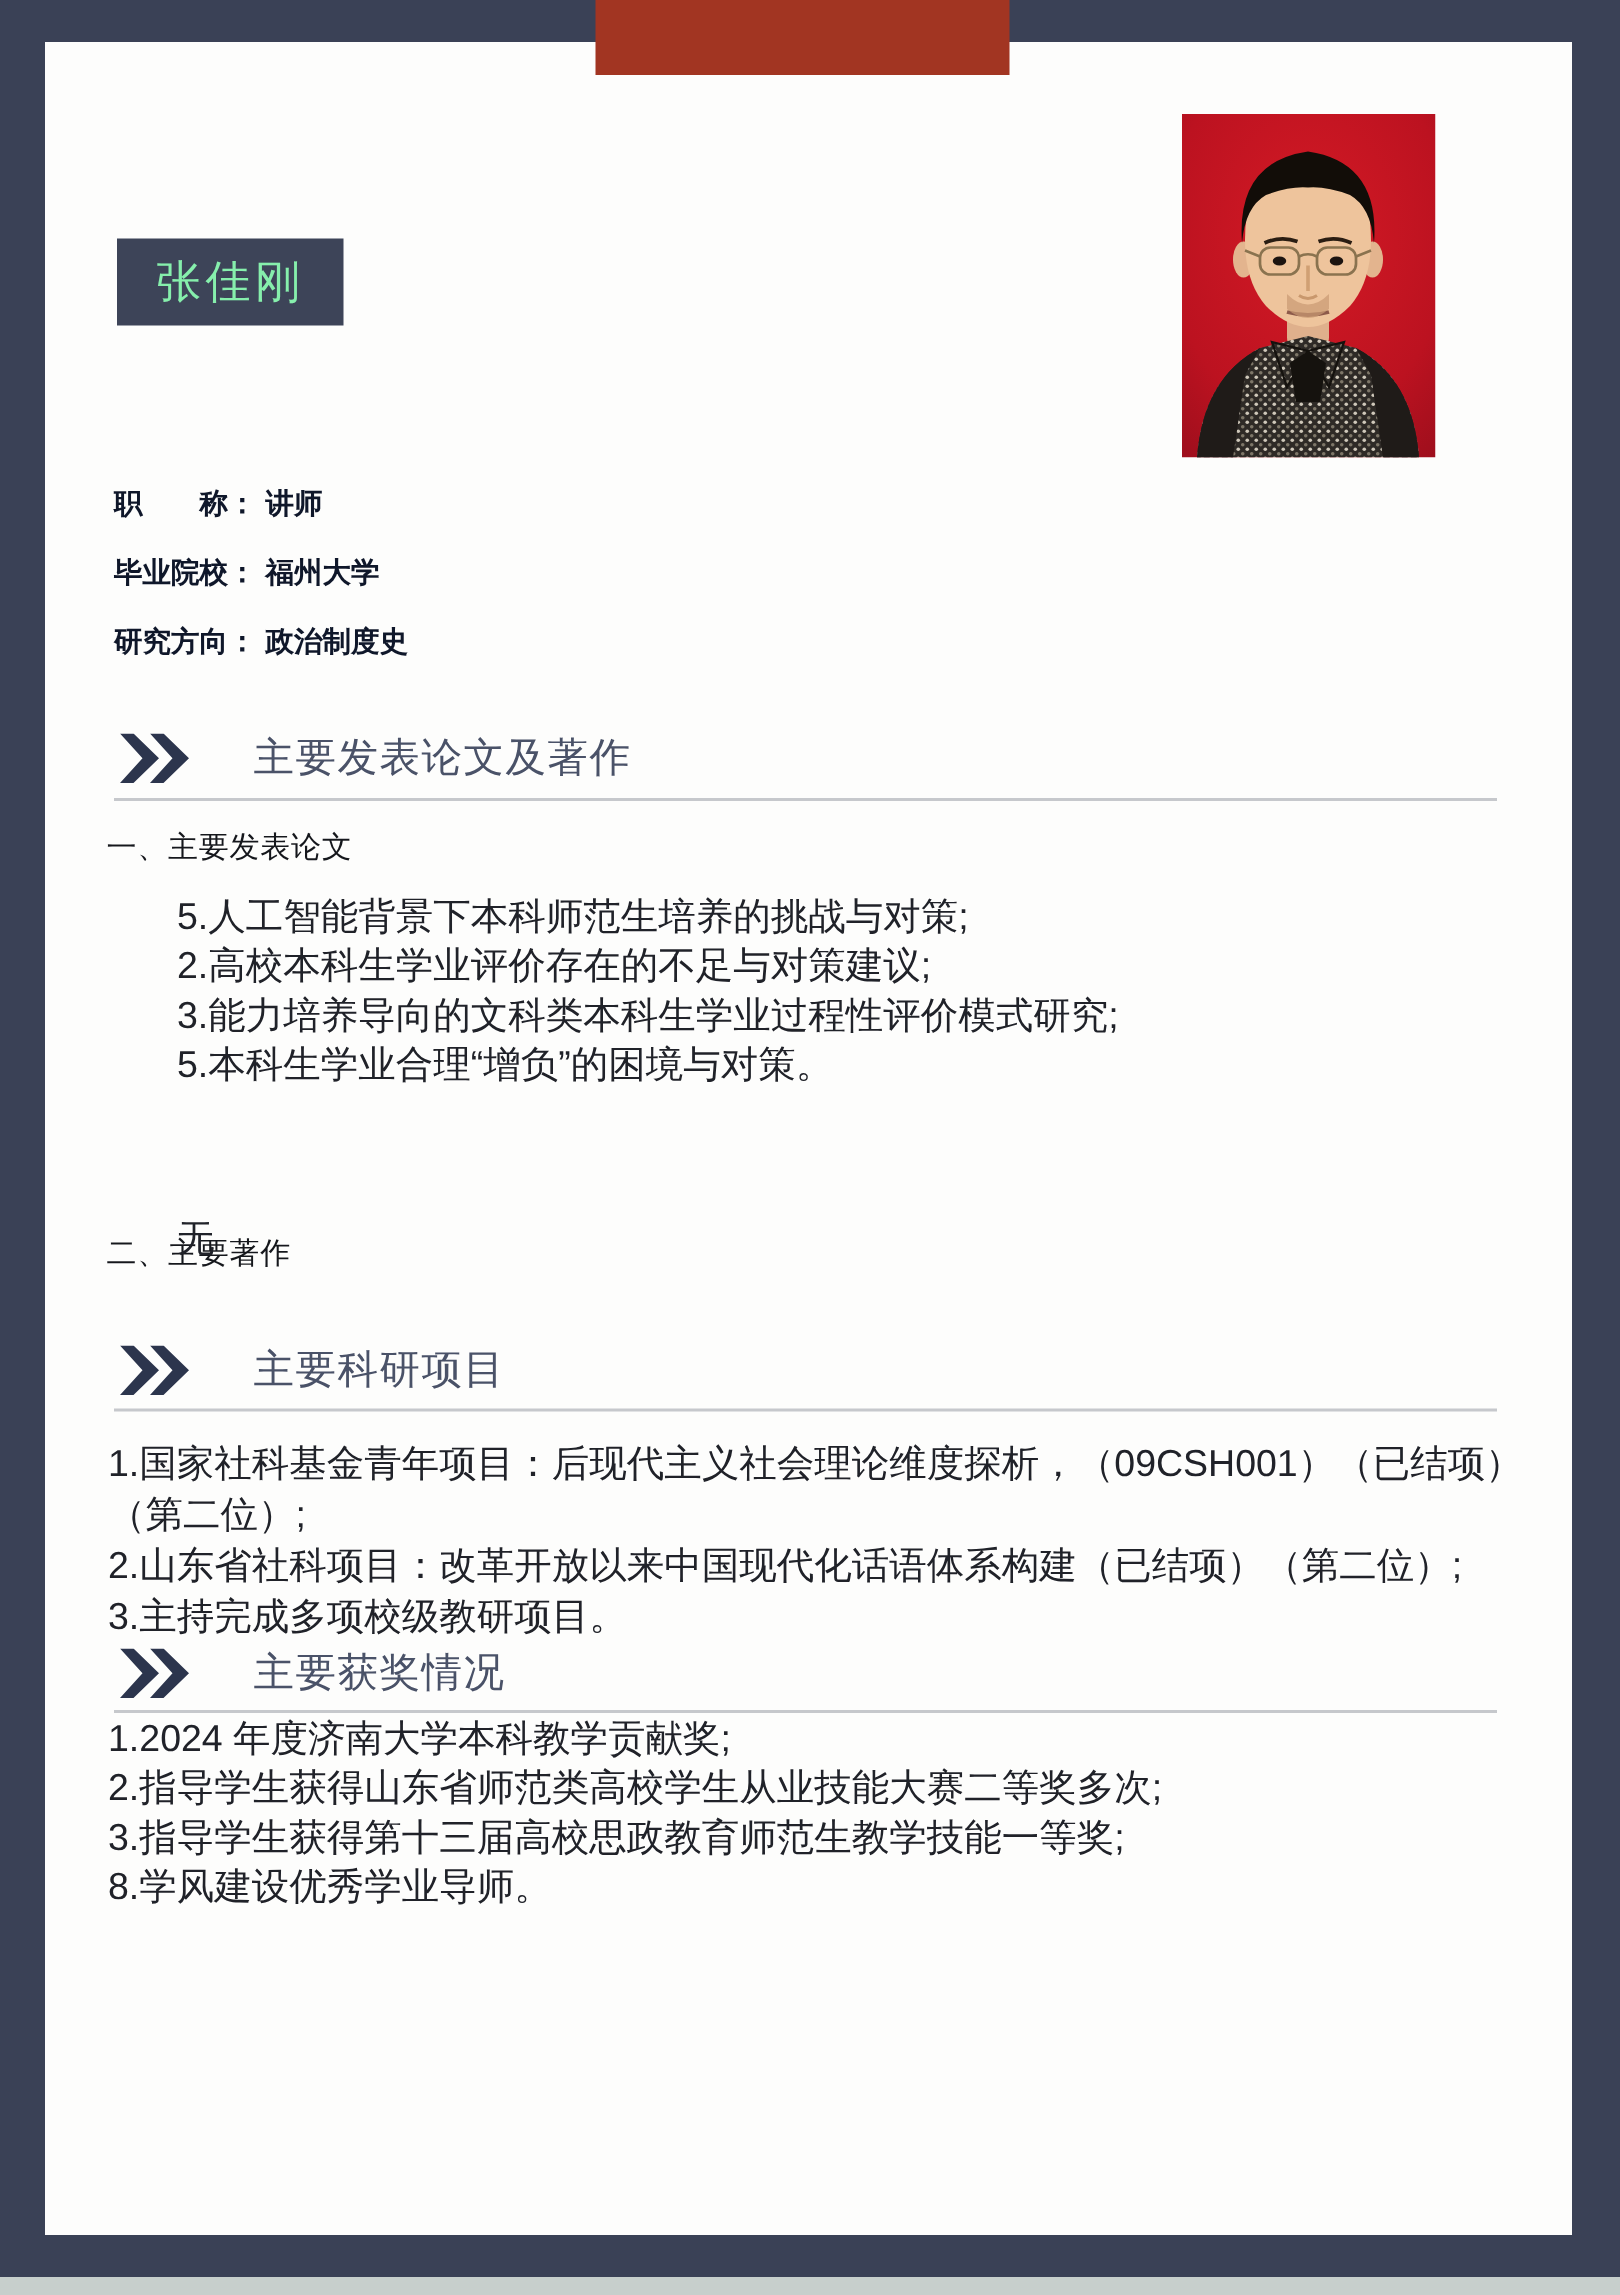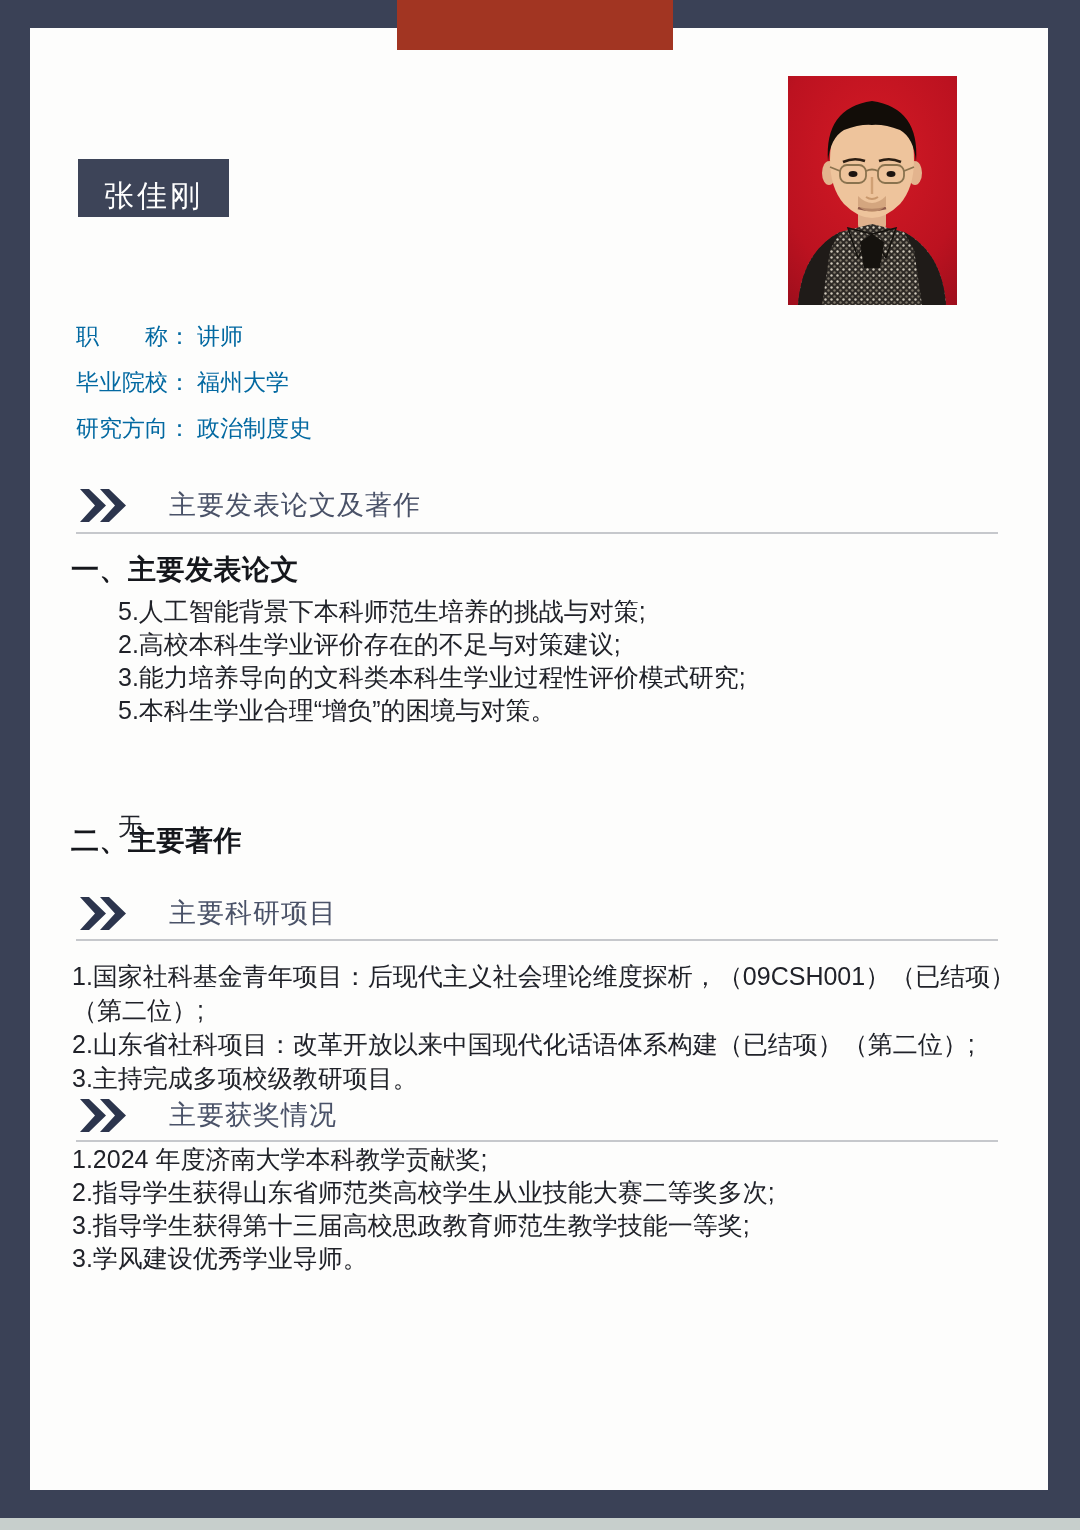--- a/index.html
+++ b/index.html
@@ -13,41 +13,41 @@
   .border-top{left:0;top:0;width:1080px;height:28px;}
   .border-left{left:0;top:0;width:30px;height:1518px;}
   .border-right{left:1048px;top:0;width:32px;height:1518px;}
   .border-bottom{left:0;top:1490px;width:1080px;height:28px;}
   .bottom-strip{position:absolute;left:0;top:1518px;width:1080px;height:12px;background:#c7cfcc;}
   
   .red-banner{position:absolute;left:397px;top:0;width:276px;height:50px;background:#a23522;}
   
   .name-badge{
     position:absolute;left:78px;top:159px;width:151px;height:58px;
-    background:#3d4458;color:#ffffff;display:flex;align-items:flex-end;justify-content:center;
+    background:#3d4458;color:#86efac;display:flex;align-items:center;justify-content:center;
     font-size:30px;letter-spacing:3px;font-weight:500;
   }
   
   .photo{position:absolute;left:788px;top:76px;width:169px;height:229px;}
   
-  .fields{position:absolute;left:76px;top:322px;color:#0369a1;
-    font-family:"Liberation Serif","DejaVu Serif",serif;font-size:23px;}
+  .fields{position:absolute;left:76px;top:322px;color:#0f172a;
+    font-family:"Liberation Serif","DejaVu Serif",serif;font-size:19px;font-weight:bold;}
   .field-row{line-height:30px;margin-bottom:16px;white-space:nowrap;}
   .field-label{display:inline-block;}
   .field-colon{display:inline-block;margin-right:6px;}
   
   .section-header{position:absolute;left:80px;height:36px;display:flex;align-items:center;gap:43px;}
   .sh-pub{top:487px;} .sh-proj{top:895px;} .sh-award{top:1097px;}
   .section-title{font-size:27px;color:#4a5268;font-weight:500;letter-spacing:1px;}
   .chev{display:block;}
   .chev polygon{fill:#2c354d;}
   .divider{position:absolute;left:76px;width:922px;height:2px;background:#c6c8cc;}
   .dv1{top:532px;} .dv2{top:939px;} .dv3{top:1140px;}
   
-  .subheading{position:absolute;left:71px;font-size:28px;font-weight:700;color:#15171c;letter-spacing:0.5px;}
+  .subheading{position:absolute;left:71px;font-size:20px;font-weight:400;color:#15171c;letter-spacing:0.5px;}
   .sub-papers{top:551px;} .sub-works{top:774px;margin-top:48px;}
   
   .list{position:absolute;color:#202229;font-size:25px;}
   .list .list-item{white-space:pre-line;}
   .papers{left:118px;top:595px;width:900px;line-height:33px;}
   .works{left:118px;top:810px;width:900px;line-height:33px;}
   .projects{left:72px;top:959px;width:965px;line-height:34px;}
   .awards{left:72px;top:1143px;width:965px;line-height:33px;}
 </style>
 </head>
@@ -178,16 +178,16 @@
   </div>
   <div class="divider dv3"></div>
   <div class="list awards">
 
       <div class="list-item">1.2024 年度济南大学本科教学贡献奖;</div>
 
       <div class="list-item">2.指导学生获得山东省师范类高校学生从业技能大赛二等奖多次;</div>
 
       <div class="list-item">3.指导学生获得第十三届高校思政教育师范生教学技能一等奖;</div>
 
-      <div class="list-item">3.学风建设优秀学业导师。</div>
+      <div class="list-item">8.学风建设优秀学业导师。</div>
     </div>
 
 </div>
 
 </body></html>

